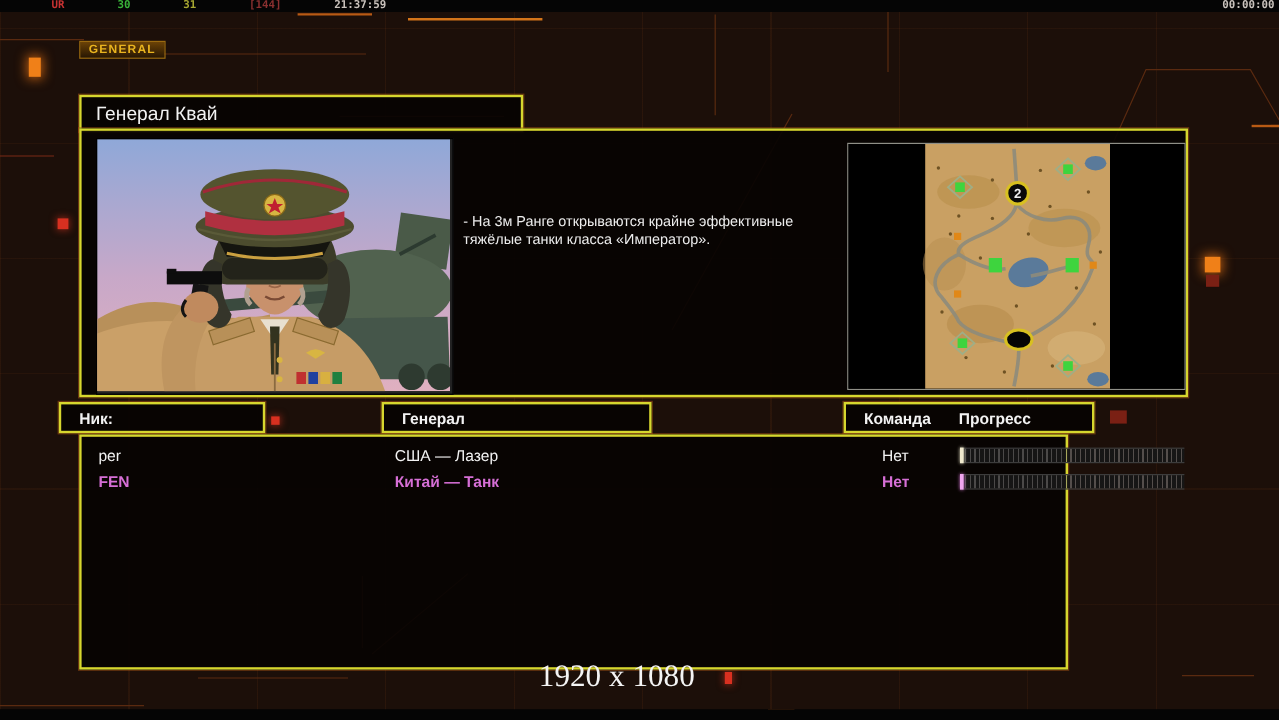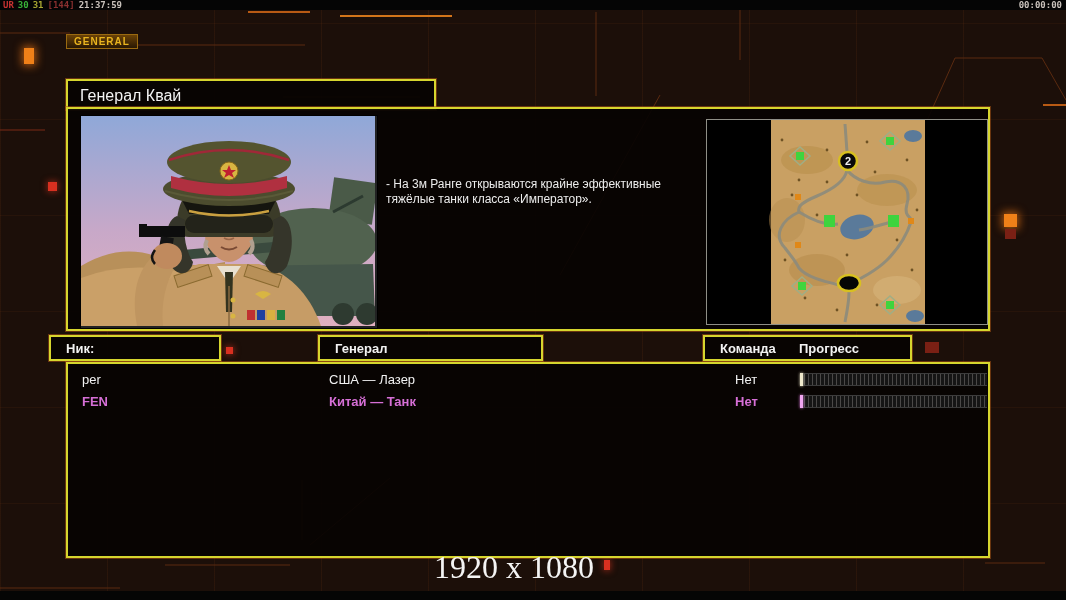--- a/index.html
+++ b/index.html
@@ -9,42 +9,42 @@
   #stage::before{content:"";position:absolute;inset:0;
     background:
       repeating-linear-gradient(90deg, rgba(170,80,25,0.10) 0 1px, transparent 1px 107px),
       repeating-linear-gradient(0deg, rgba(170,80,25,0.08) 0 1px, transparent 1px 96px);
     pointer-events:none;}
   .abs{position:absolute;}
   
   .strip{position:absolute;left:0;width:1066px;background:#050505;z-index:30;}
   .osd{position:absolute;top:0;left:3px;z-index:31;font-family:"DejaVu Sans Mono",monospace;
     font-size:9px;font-weight:bold;line-height:10px;letter-spacing:0;}
-  .osd span{margin-right:4px;}
+  .osd span{margin-right:4px;margin-left:40px;}
   .osd-time{position:absolute;top:0;right:4px;z-index:31;color:#c9c2bc;
     font-family:"DejaVu Sans Mono",monospace;font-size:9px;font-weight:bold;line-height:10px;}
   .c-red{color:#c83232}.c-green{color:#39b339}.c-olive{color:#a8a832}
   .c-dkred{color:#8a3030}.c-grey{color:#c9c2bc}
   
   #circuit{position:absolute;inset:0;z-index:1;pointer-events:none;}
   .sq{position:absolute;z-index:2;}
   .sq-orange{background:#f08018;box-shadow:0 0 9px 2px rgba(220,110,20,.75);}
   .sq-red{background:#d83020;box-shadow:0 0 6px 1px rgba(200,50,30,.6);}
   .sq-dim{background:#7a2014;}
   
   .gen-tab{left:66px;top:34px;height:13px;padding:0 7px;z-index:10;
     background:linear-gradient(#6b4206,#281703);border:1px solid #9a6a10;
     color:#e9b41f;font-size:10px;font-weight:bold;letter-spacing:1px;line-height:13px;}
   
   .ybox{position:absolute;border:2px solid #d6d62e;background:rgba(6,3,2,0.92);
     box-shadow:0 0 0 1px rgba(170,85,20,0.55);z-index:10;box-sizing:border-box;}
   .title-box{left:66px;top:47px;width:370px;height:31px;margin-top:32px;}
   .title-box .t{position:absolute;left:12px;top:6px;font-size:16px;color:#f2f2f2;}
   .main-panel{left:66px;top:107px;width:924px;height:224px;}
-  .players-panel{left:66px;top:362px;width:924px;height:196px;padding-left:15px;}
+  .players-panel{left:66px;top:362px;width:824px;height:196px;padding-left:15px;}
   .hdr{height:26px;}
   .hdr .t{position:absolute;left:15px;top:4px;font-size:13px;font-weight:bold;color:#f2f2f2;}
   .hdr-nick{left:49px;top:335px;width:172px;}
   .hdr-general{left:318px;top:335px;width:225px;}
   .hdr-team{left:703px;top:335px;width:209px;}
   .hdr-team .t2{position:absolute;left:94px;top:4px;font-size:13px;font-weight:bold;color:#f2f2f2;}
   
   .portrait{position:absolute;left:12px;top:6px;width:296px;height:212px;
     border:1px solid #000;background:#222;}
   .desc{position:absolute;left:318px;top:53px;width:330px;color:#ececec;
@@ -60,21 +60,21 @@
   .prow .team{position:absolute;left:667px;top:2px;}
   .row-white{color:#f2f2f2;} .row-pink{color:#d66fd6;}
   .pbar{position:absolute;left:732px;top:3px;width:187px;height:13px;
     background:repeating-linear-gradient(90deg, rgba(130,130,130,0.55) 0 1px, rgba(22,22,22,0.95) 1px 4px);
     border-top:1px solid #3c3c3c;border-bottom:1px solid #3c3c3c;box-sizing:border-box;}
   .ptick{position:absolute;left:0;top:-1px;width:3px;height:13px;}
   .tick-white{background:#efe9cd;box-shadow:0 0 3px #efe9cd;}
   .tick-pink{background:#efa6ef;box-shadow:0 0 3px #e080e0;}
   
   .res{position:absolute;left:0;top:549px;width:1028px;text-align:center;z-index:20;
-    font-family:"Liberation Serif",serif;font-size:32px;color:#f4f4f4;}
+    font-family:"Liberation Serif",serif;font-size:26px;color:#f4f4f4;}
 </style>
 </head>
 <body>
 <div id="stage">
 
 <svg id="circuit" width="1066" height="600">
   <g stroke="#5a2a10" stroke-width="1" fill="none">
     <path d="M0,33 H70"></path>
         <path d="M86,45 H305"></path>
         <path d="M283,97 H420"></path>

